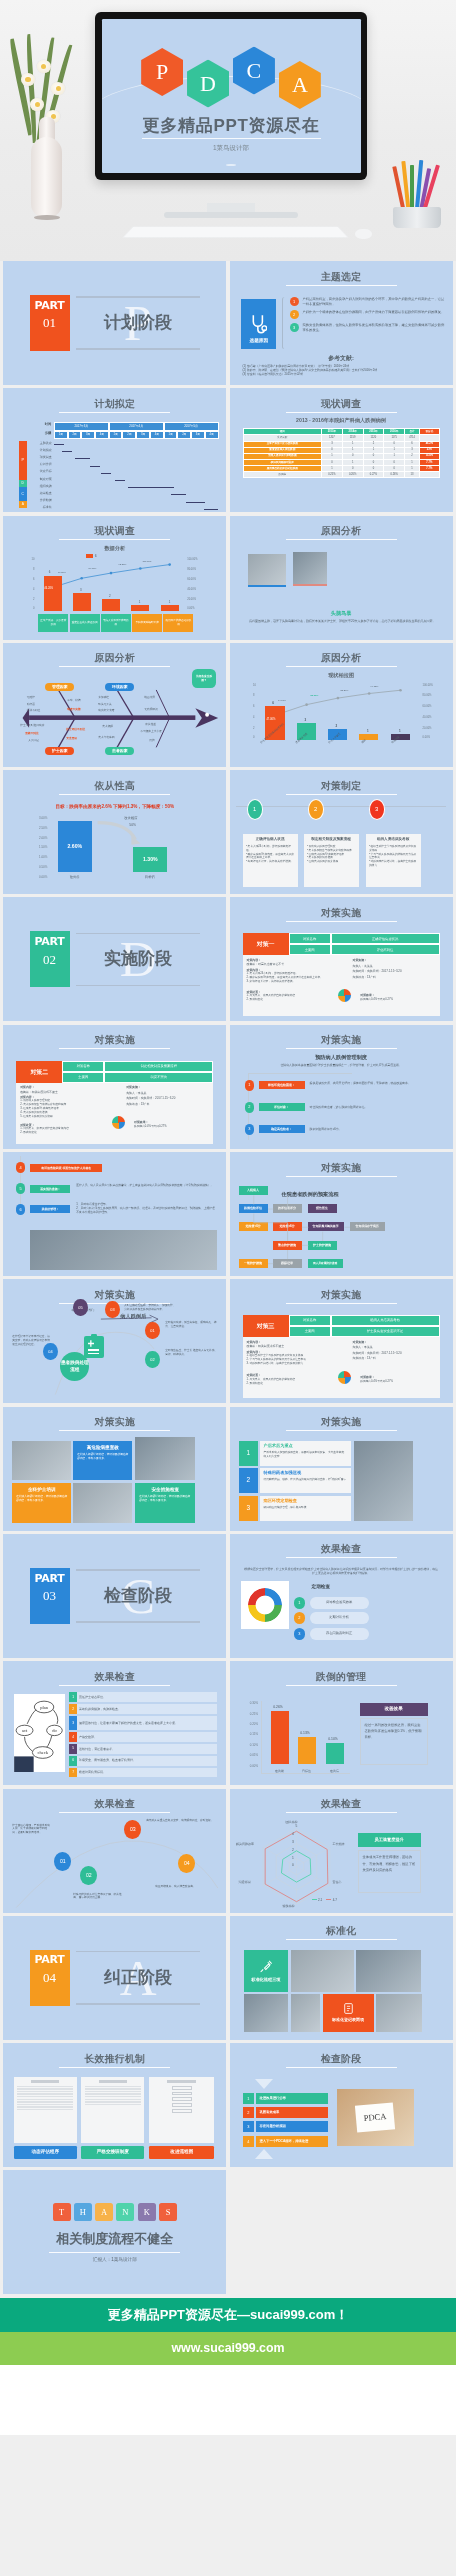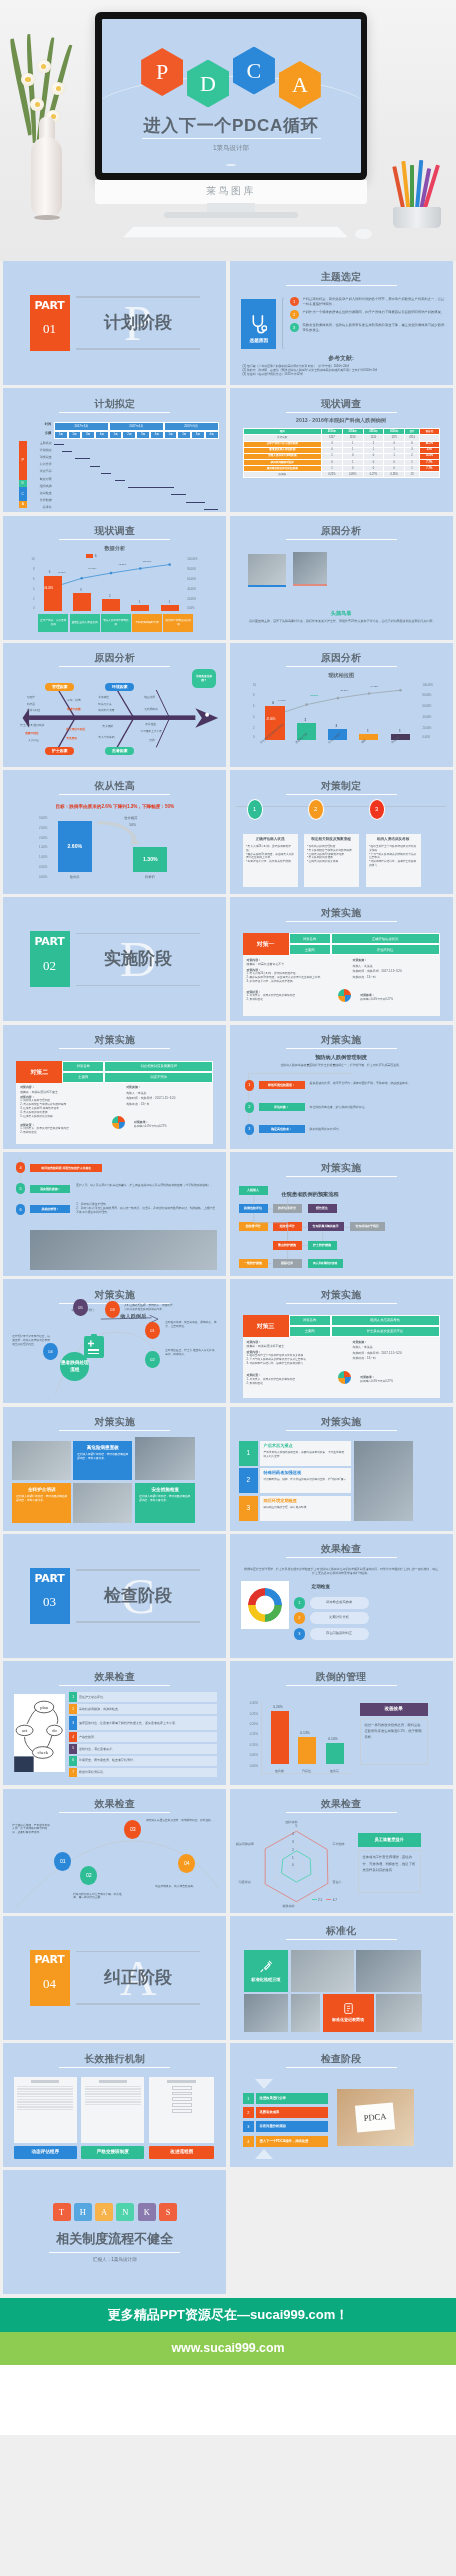--- a/index.html
+++ b/index.html
@@ -58,21 +58,21 @@
   .slide{width:223px;height:124px;background:#bed4ef;position:relative;overflow:hidden;
          font-size:3.3px;line-height:1.45;color:#4e5a63;}
   .s-title{position:absolute;top:8.5px;left:0;right:0;text-align:center;
            font-size:9.8px;font-weight:bold;color:#5f6a73;letter-spacing:0.3px;}
   .s-rule{position:absolute;top:23.5px;left:56px;right:56px;height:0.7px;background:rgba(255,255,255,.9);}
   .s-sub{position:absolute;top:29px;left:0;right:0;text-align:center;font-size:5.2px;font-weight:bold;color:#5c666e;}
 
   
   .part{display:flex;align-items:center;justify-content:center;height:100%;gap:6.5px;position:relative;}
   .part-badge{width:40px;height:56px;display:flex;flex-direction:column;align-items:center;justify-content:flex-end;
-      padding-bottom:12px;color:#fff;position:relative;}
+      padding-bottom:18px;color:#fff;position:relative;}
   .part-badge .pw{position:absolute;top:2.6px;left:0;right:0;text-align:center;
       font-size:11px;font-weight:bold;letter-spacing:-0.3px;font-family:"DejaVu Sans",sans-serif;}
   .part-badge .pn{font-size:13px;font-family:"Liberation Serif",serif;}
   .part-right{position:relative;width:124px;height:56px;display:flex;align-items:center;}
   .part-right:before,.part-right:after{content:"";position:absolute;left:0;right:0;height:1.3px;background:#b0bfd2;}
   .part-right:before{top:1.3px;} .part-right:after{bottom:1.3px;}
   .part-ghost{position:absolute;left:50%;top:50%;transform:translate(-50%,-50%);
       font-family:"Liberation Serif",serif;font-size:51px;color:rgba(255,255,255,.75);line-height:1;}
   .part-label{position:relative;font-size:17px;font-weight:bold;color:#5b6670;width:100%;text-align:center;}
 
@@ -128,28 +128,25 @@
 
     <div class="monitor">
       <div class="screen">
         <div class="curve"></div>
         <div class="hexrow">
           <div class="hex h1">P</div>
           <div class="hex h2">D</div>
           <div class="hex h3">C</div>
           <div class="hex h4">A</div>
         </div>
-        <div class="hero-title">进入下一个PDCA循环</div>
+        <div class="hero-title">更多精品PPT资源尽在</div>
         <div class="hero-rule"></div>
         <div class="hero-sub">1菜鸟设计部</div>
         <div class="hero-dot"></div>
       </div>
-    </div>
-    <div class="stand">
-      <span class="stand-label">莱鸟图库</span>
     </div>
     <div class="neck"></div>
     <div class="base"></div>
     <div class="kbd"></div>
     <div class="mouse"></div>
 
     <div class="pencils">
       <div class="pencil" style="left:9px;height:46px;background:#e0542f;transform:rotate(-12deg);"></div>
       <div class="pencil" style="left:15.6px;height:51px;background:#f5a623;transform:rotate(-6deg);"></div>
       <div class="pencil" style="left:22px;height:47px;background:#4a9b4a;"></div>

